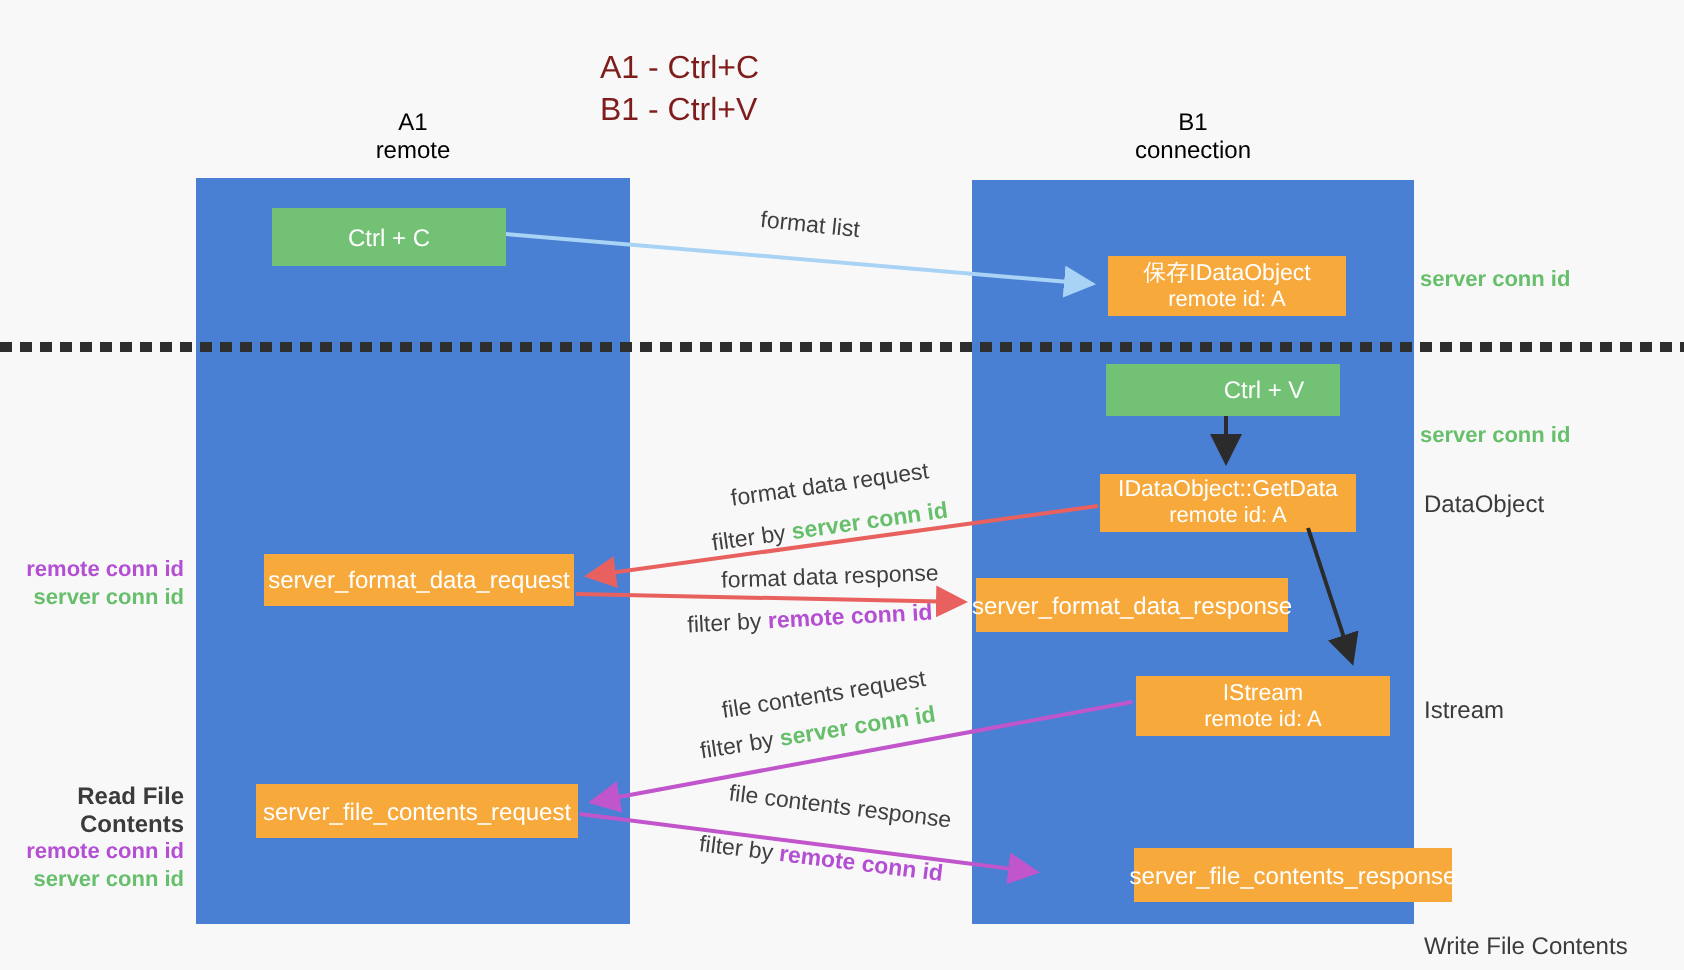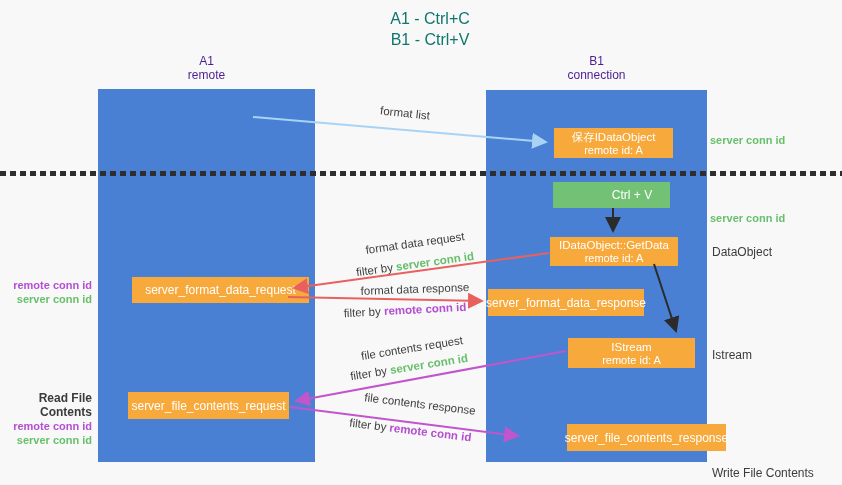--- a/index.html
+++ b/index.html
@@ -5,25 +5,25 @@
   * { margin:0; padding:0; box-sizing:border-box; }
   html,body { background:#e9e9e9; }
   body { font-family:"Liberation Sans", sans-serif; }
   #canvas {
     position:relative; width:842px; height:485px;
     background:#f8f8f8; overflow:hidden;
   }
   .abs { position:absolute; }
 
   
-  .title { left:300px; top:8px; width:260px; text-align:center;
-    font-size:16px; line-height:21px; color:#0f766e; }
+  .title { left:300px; top:24px; width:260px; 
+    font-size:16px; line-height:21px; color:#7f1d1d; }
 
   
-  .lane-head { text-align:center; font-size:12px; line-height:14px; color:#4c1d95; }
+  .lane-head { text-align:center; font-size:12px; line-height:14px; color:#000000; }
   .lane-head.left  { left:98px;  top:54px; width:217px; }
   .lane-head.right { left:486px; top:54px; width:221px; }
 
   
   .lifeline { background:#4a80d4; z-index:1; }
   .lifeline.left  { left:98px;  top:89px; width:217px; height:373px; }
   .lifeline.right { left:486px; top:90px; width:221px; height:372px; }
 
   
   .dotted { left:0; top:171px; width:842px; height:5px; z-index:2;
@@ -35,21 +35,21 @@
   .node.green  { background:#72c175; font-size:12px; }
   .node.orange { background:#f7a93c; font-size:12px; }
   .node .l2 { font-size:11px; line-height:13px; }
   .node .l1 { font-size:11.5px; line-height:14px; }
 
   .n-ctrlc  { left:136px; top:104px; width:117px; height:29px; }
   .n-ctrlv  { left:553px; top:182px; width:117px; height:26px;padding-left:41px; }
   .n-saveobj{ left:554px; top:128px; width:119px; height:30px; }
   .n-getdata{ left:550px; top:237px; width:128px; height:29px; }
   .n-istream{ left:568px; top:338px; width:127px; height:30px; }
-  .n-freq   { left:132px; top:277px; width:177px; height:26px; font-size:11.5px;align-items:center; }
+  .n-freq   { left:132px; top:277px; width:155px; height:26px; font-size:11.5px;align-items:center; }
   .n-fresp  { left:488px; top:289px; width:156px; height:27px; font-size:11.5px;align-items:center; }
   .n-filereq{ left:128px; top:392px; width:161px; height:27px; font-size:11.5px; }
   .n-fileresp{ left:524px; top:424px; width:159px; height:27px; font-size:11.5px;margin-left:43px; }
 
   
   .green-t  { color:#67bf6b; font-weight:bold; }
   .purple-t { color:#b44ed2; font-weight:bold; }
   .side { font-size:11px; line-height:14px; z-index:3; }
   .side.black { color:#3b3b3b; font-size:12px; }
   .r-scid1 { left:710px; top:133px; }
@@ -93,20 +93,23 @@
   <div class="abs lane-head right">
     <div>B1</div>
     <div>connection</div>
   </div>
 
   <div class="abs lifeline left"></div>
   <div class="abs lifeline right"></div>
 
   <div class="abs dotted"></div>
 
+  <div class="abs node green n-ctrlc">
+    <span>Ctrl + C</span>
+  </div>
   <div class="abs node green n-ctrlv">
     <span>Ctrl + V</span>
   </div>
   <div class="abs node orange n-saveobj">
     <span class="l1">保存IDataObject</span>
     <span class="l2">remote id: A</span>
   </div>
   <div class="abs node orange n-getdata">
     <span class="l1">IDataObject::GetData</span>
     <span class="l2">remote id: A</span>

